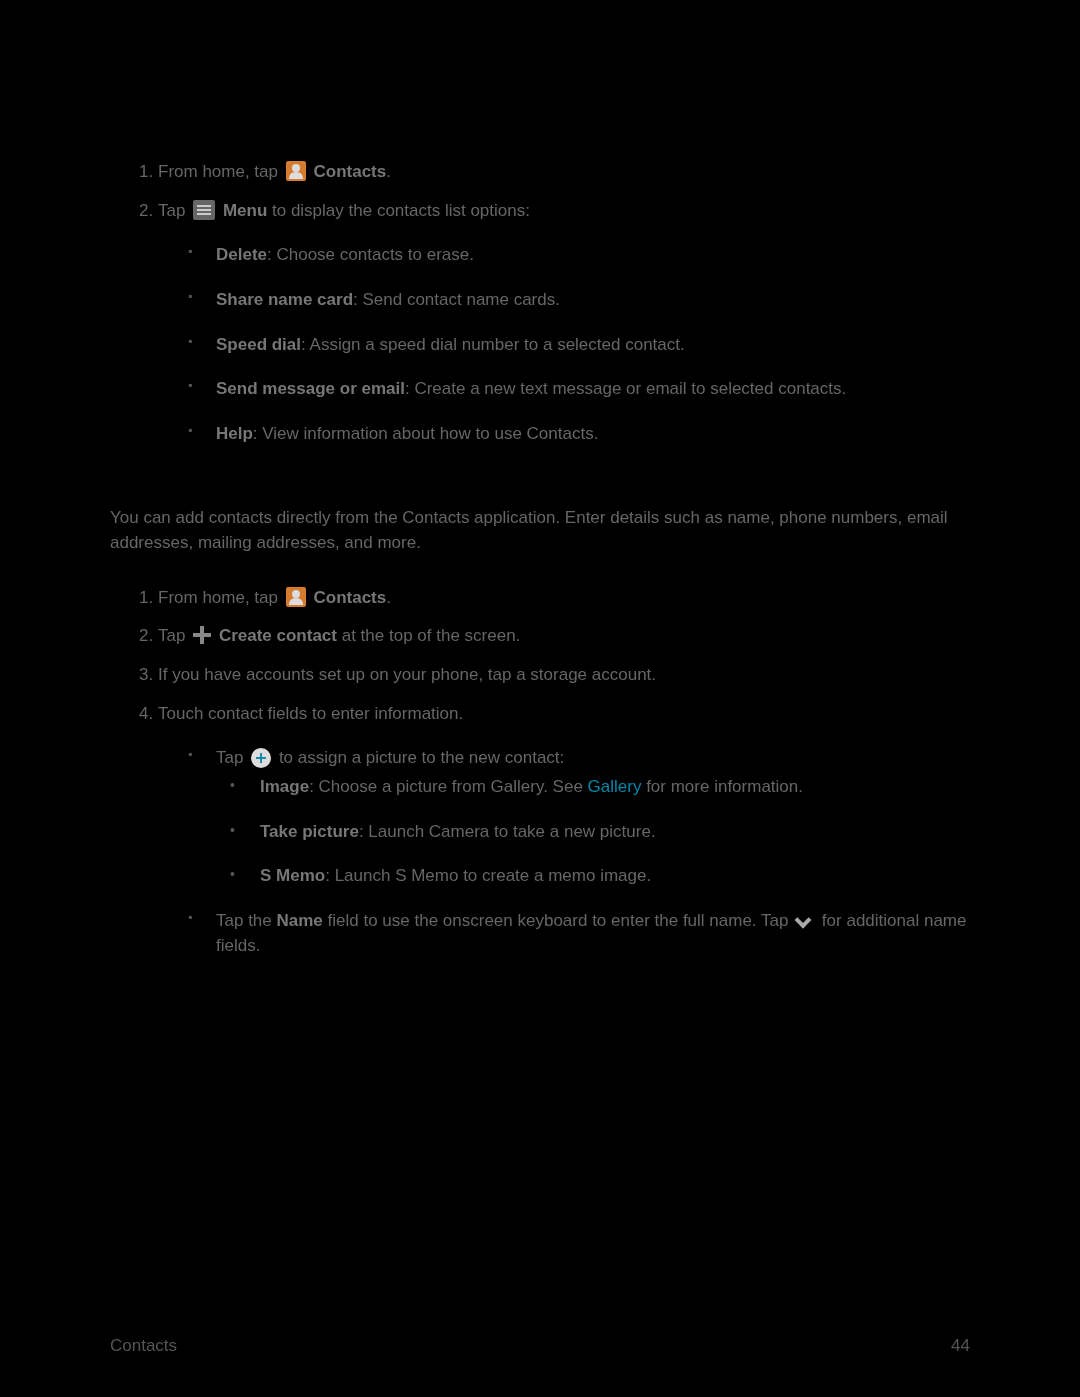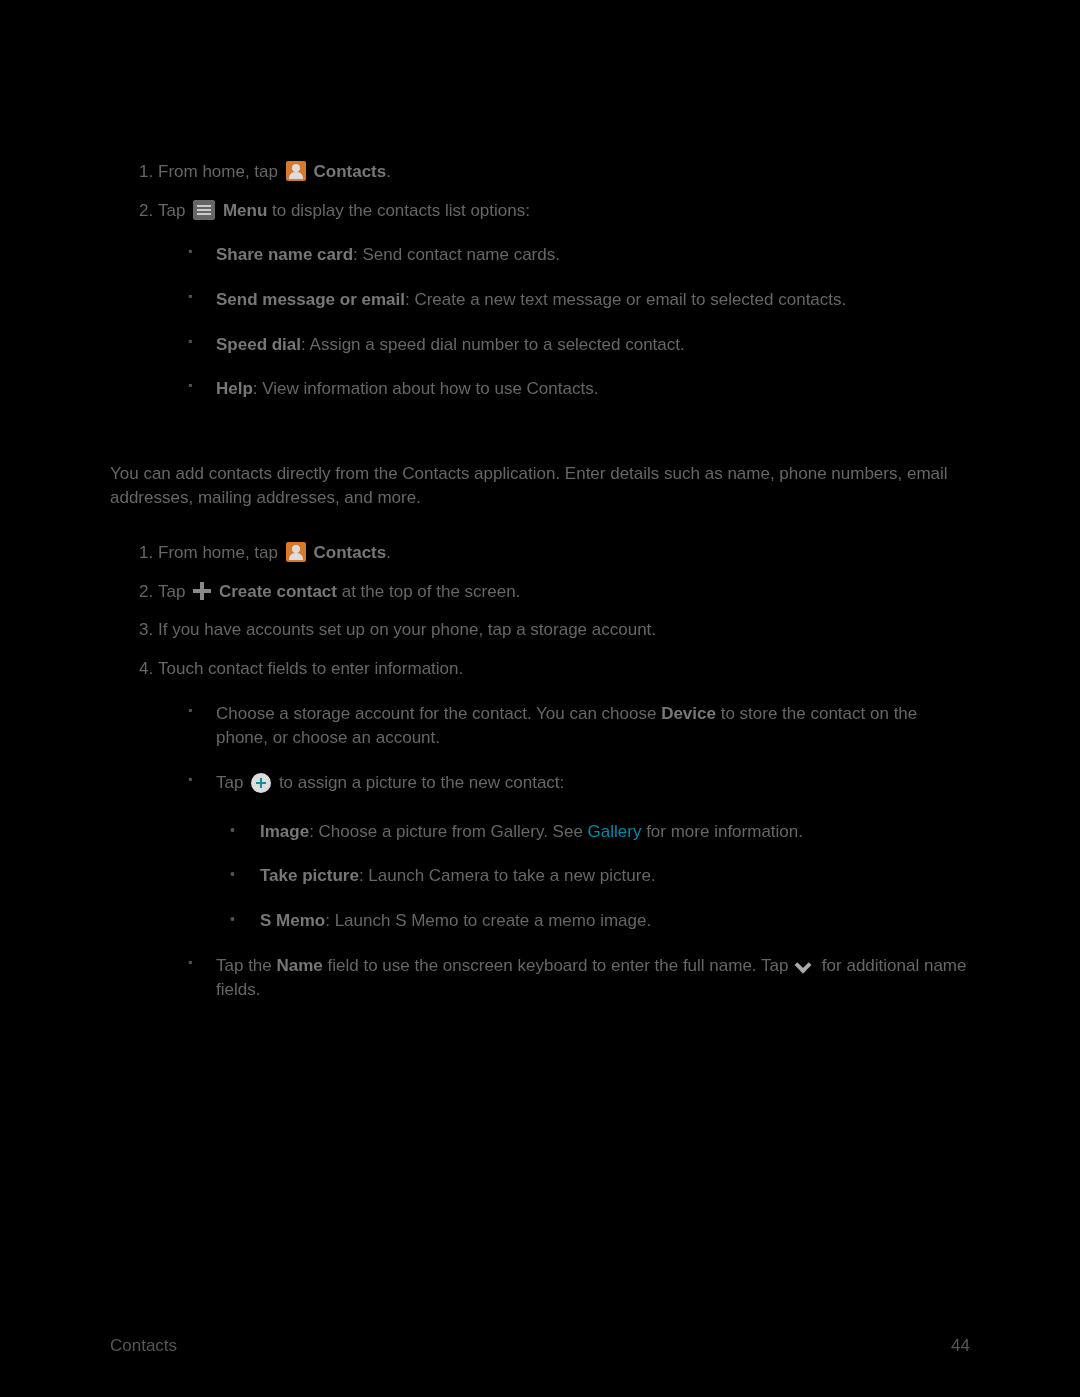--- a/index.html
+++ b/index.html
@@ -4,21 +4,21 @@
 <style>
   * { box-sizing: border-box; margin: 0; padding: 0; }
   html, body { background: #000; width: 1080px; height: 1397px; }
   body { font-family: Arial, Helvetica, sans-serif; color: #666; font-size: 17px; line-height: 1.45; }
   .page { padding: 160px 110px 40px 110px; position: relative; height: 100%; }
   ol { list-style: decimal; padding-left: 48px; }
   ol > li { margin-bottom: 14px; color: #666; }
   ul.square { list-style: none; padding-left: 30px; margin-top: 20px; }
   ul.square > li { position: relative; padding-left: 28px; margin-bottom: 20px; }
   ul.square > li::before { content: "▪"; position: absolute; left: 0; top: 0; color: #555; font-size: 12px; }
-  ul.dot { list-style: none; padding-left: 14px; margin-top: 24px; }
+  ul.dot { list-style: none; padding-left: 14px; margin-top: 4px; }
   ul.dot > li { position: relative; padding-left: 30px; margin-bottom: 20px; }
   ul.dot > li::before { content: "•"; position: absolute; left: 0; top: 0; color: #555; font-size: 14px; }
   .bold { font-weight: bold; color: #777; }
   .link { color: #0088aa; }
   .icon-contacts {
     display: inline-block; width: 20px; height: 20px; background: #d67a2d;
     vertical-align: -4px; border-radius: 2px; margin: 0 3px 0 3px; position: relative;
   }
   .icon-contacts::before {
     content: ""; position: absolute; left: 6px; top: 3px; width: 8px; height: 8px;
@@ -78,23 +78,24 @@
     <li>
       <span>From home, tap</span>
       <span class="icon-contacts"></span>
       <span class="bold">Contacts</span><span>.</span>
     </li>
     <li>
       <span>Tap </span><span class="icon-menu"></span>
       <span class="bold">Menu</span><span> to display the contacts list options:</span>
 
       <ul class="square">
+        <li><span class="bold">Delete</span><span>: Choose contacts to erase.</span></li>
         <li><span class="bold">Share name card</span><span>: Send contact name cards.</span></li>
+        <li><span class="bold">Speed dial</span><span>: Assign a speed dial number to a selected contact.</span></li>
         <li><span class="bold">Send message or email</span><span>: Create a new text message or email to selected contacts.</span></li>
-        <li><span class="bold">Speed dial</span><span>: Assign a speed dial number to a selected contact.</span></li>
         <li><span class="bold">Help</span><span>: View information about how to use Contacts.</span></li>
       </ul>
     </li>
   </ol>
 
   <div class="gap"></div>
 
   <p class="para">You can add contacts directly from the Contacts application. Enter details such as name, phone numbers, email addresses, mailing addresses, and more.</p>
 
   <ol class="ol2">
@@ -105,23 +106,20 @@
     </li>
     <li>
       <span>Tap</span>
       <span class="icon-plus-heavy"></span>
       <span class="bold">Create contact</span><span> at the top of the screen.</span>
     </li>
     <li>If you have accounts set up on your phone, tap a storage account.</li>
     <li>
       <span>Touch contact fields to enter information.</span>
       <ul class="square">
-        <li>
-          <span>Choose a storage account for the contact. You can choose </span><span class="bold">Device</span><span> to store the contact on the phone, or choose an account.</span>
-        </li>
         <li>
           <span>Tap</span>
           <span class="icon-add-photo"></span>
           <span> to assign a picture to the new contact:</span>
           <ul class="dot">
             <li>
               <span class="bold">Image</span><span>: Choose a picture from Gallery. See </span><span class="link">Gallery</span><span> for more information.</span>
             </li>
             <li><span class="bold">Take picture</span><span>: Launch Camera to take a new picture.</span></li>
             <li><span class="bold">S Memo</span><span>: Launch S Memo to create a memo image.</span></li>

